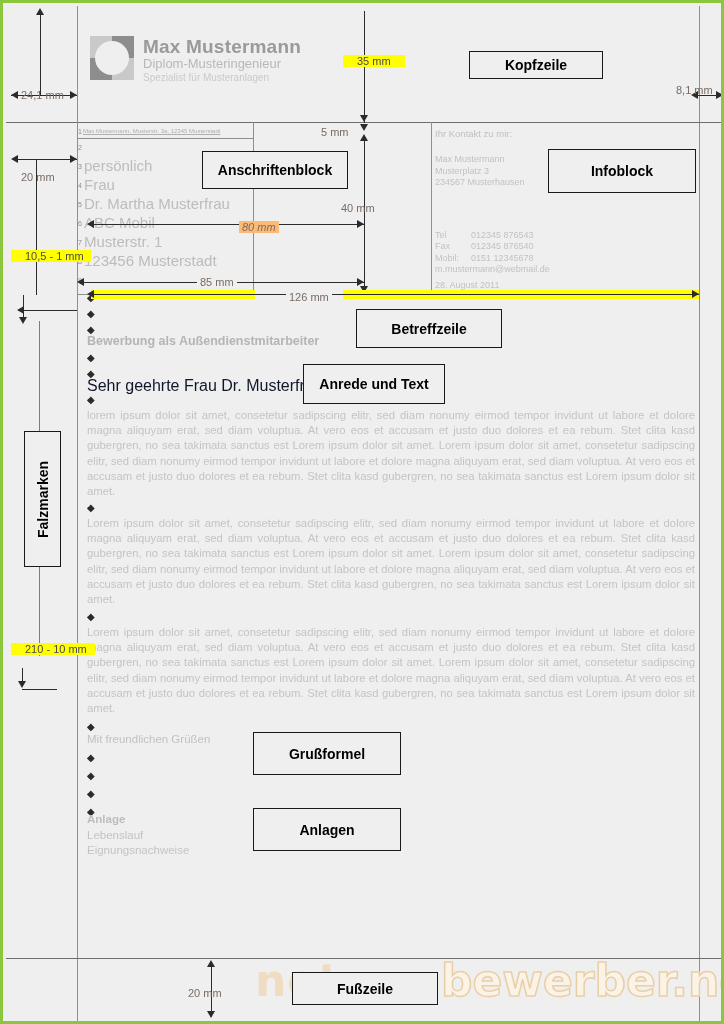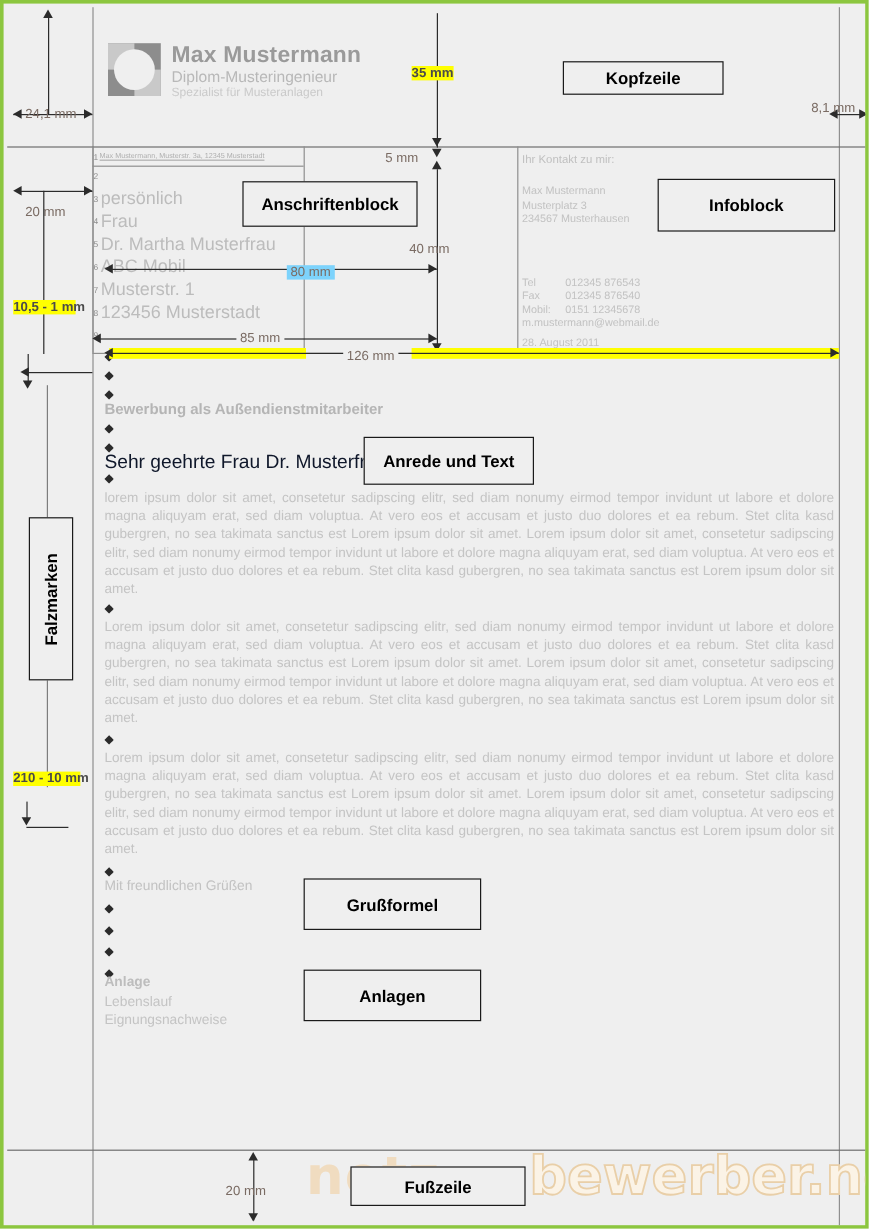--- a/index.html
+++ b/index.html
@@ -16,21 +16,21 @@
   
   .dimv{position:absolute;width:1px;background:#2b2b2b;}
   .dimh{position:absolute;height:1px;background:#2b2b2b;}
   .arrow{position:absolute;width:0;height:0;}
   .arr-down{border-left:4px solid transparent;border-right:4px solid transparent;border-top:7px solid #2b2b2b;}
   .arr-up{border-left:4px solid transparent;border-right:4px solid transparent;border-bottom:7px solid #2b2b2b;}
   .arr-left{border-top:4px solid transparent;border-bottom:4px solid transparent;border-right:7px solid #2b2b2b;}
   .arr-right{border-top:4px solid transparent;border-bottom:4px solid transparent;border-left:7px solid #2b2b2b;}
 
   .dimlabel{position:absolute;font-size:11px;color:#7a6b63;white-space:nowrap;}
-  .dimlabel.hl{background:#ffff00;color:#4a4a4a;padding:0 0;font-weight:bold;}
+  .dimlabel.hl{background:#ffff00;color:#4a4a4a;padding:0 14px;}
 
   
   .callout{position:absolute;border:1.5px solid #1a1a1a;background:#efefef;
            display:flex;align-items:center;justify-content:center;
            font-weight:bold;font-size:14px;color:#000;}
   .callout.vert{writing-mode:vertical-rl;transform:rotate(180deg);}
 
   
   .hl-bar{position:absolute;background:#ffff00;height:9px;}
   .logo-name{font-size:19px;font-weight:bold;color:#9a9a9a;line-height:1.05;letter-spacing:.2px;}
@@ -194,21 +194,21 @@
   <div class="arrow arr-down" style="left:357px;top:121px;"></div>
   <div class="arrow arr-up" style="left:357px;top:131px;"></div>
 
   <div class="dimv" style="left:361px;top:138px;height:152px;"></div>
   <div class="arrow arr-down" style="left:357px;top:283px;"></div>
   <div class="dimlabel" style="left:338px;top:199px;">40 mm</div>
 
   <div class="dimh" style="left:90px;top:221px;width:271px;"></div>
   <div class="arrow arr-left" style="left:84px;top:217px;"></div>
   <div class="arrow arr-right" style="left:354px;top:217px;"></div>
-  <div class="dimlabel" style="left:236px;top:218px;background:#7dd3fc;padding:0 3px;">80 mm</div>
+  <div class="dimlabel" style="left:236px;top:218px;background:#fdba74;padding:0 3px;font-style:italic;">80 mm</div>
 
   <div class="dimh" style="left:80px;top:279px;width:281px;"></div>
   <div class="arrow arr-left" style="left:74px;top:275px;"></div>
   <div class="arrow arr-right" style="left:354px;top:275px;"></div>
   <div class="dimlabel" style="left:194px;top:273px;background:#efefef;padding:0 3px;">85 mm</div>
 
   <div class="hl-bar" style="left:88px;top:287px;width:164px;"></div>
   <div class="hl-bar" style="left:340px;top:287px;width:356px;"></div>
   <div class="dimh" style="left:88px;top:291px;width:608px;"></div>
   <div class="arrow arr-left" style="left:84px;top:287px;"></div>
@@ -224,20 +224,21 @@
   <div class="arrow arr-up" style="left:204px;top:957px;"></div>
   <div class="arrow arr-down" style="left:204px;top:1008px;"></div>
   <div class="dimlabel" style="left:185px;top:984px;">20 mm</div>
 
   <div class="callout" style="left:466px;top:48px;width:132px;height:26px;">Kopfzeile</div>
 
   <div class="callout" style="left:199px;top:148px;width:144px;height:36px;">Anschriftenblock</div>
 
   <div class="callout" style="left:545px;top:146px;width:146px;height:42px;text-align:center;">Infoblock</div>
 
+  <div class="callout" style="left:353px;top:306px;width:144px;height:37px;">Betreffzeile</div>
 
   <div class="callout" style="left:300px;top:361px;width:140px;height:38px;">Anrede und Text</div>
 
   <div class="callout vert" style="left:21px;top:428px;width:35px;height:134px;">Falzmarken</div>
 
   <div class="callout" style="left:250px;top:729px;width:146px;height:41px;">Grußformel</div>
 
   <div class="callout" style="left:250px;top:805px;width:146px;height:41px;">Anlagen</div>
 
   <div class="callout" style="left:289px;top:969px;width:144px;height:31px;">Fußzeile</div>

